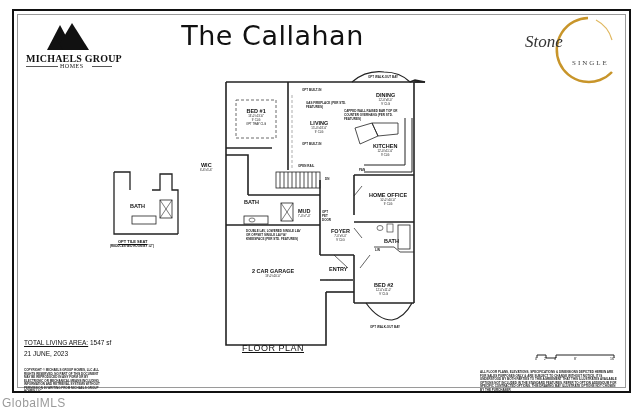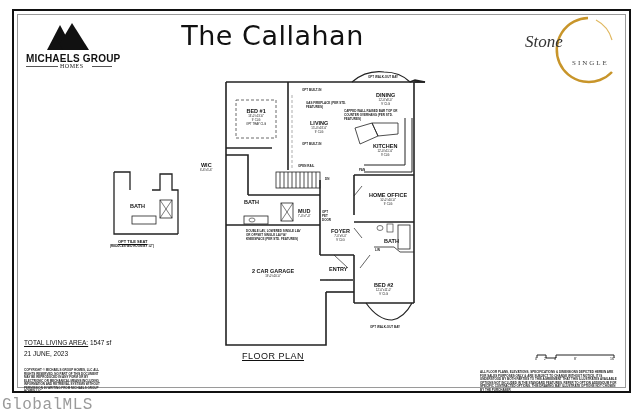--- a/index.html
+++ b/index.html
@@ -1,35 +1,35 @@
 <!DOCTYPE html>
 <html><head>
 <meta charset="utf-8">
 <style>
   html, body { margin:0; padding:0; background:#ffffff; }
   body { width:640px; height:414px; position:relative; overflow:hidden; font-family:"Liberation Sans", sans-serif; color:#111; }
   .frame-outer { position:absolute; left:12px; top:9px; width:619px; height:384px; border:2px solid #111; box-sizing:border-box; background:#fff; }
   .frame-inner { position:absolute; left:17px; top:14px; width:609px; height:374px; border:1px solid #9a9a9a; box-sizing:border-box; }
   .abs { position:absolute; }
-  .logo-text { font-family:Liberation Sans, sans-serif; font-weight:bold; font-size:10px; letter-spacing:0.2px; left:26px; top:53px; }
+  .logo-text { font-family:Liberation Serif, serif; font-weight:bold; font-size:10px; letter-spacing:0.2px; left:26px; top:53px; }
   .logo-sub { font-family:"Liberation Serif", serif; font-size:6px; left:60px; top:63px; letter-spacing:0.5px; }
   .logo-rule-l { left:26px; top:66px; width:32px; height:1px; background:#555; }
   .logo-rule-r { left:92px; top:66px; width:20px; height:1px; background:#555; }
   .title { left:0; width:545px; top:20px; text-align:center; font-family:"DejaVu Sans", sans-serif; font-weight:normal; font-size:27px; letter-spacing:0.5px; }
   .stone { left:525px; top:32px; font-family:"Liberation Serif", serif; font-style:italic; font-size:17px; color:#333; }
   .creek { left:572px; top:59px; font-family:"Liberation Serif", serif; font-size:7px; letter-spacing:2px; color:#444; }
   .area { left:24px; top:339px; font-size:6.5px; }
   .area-label { text-decoration:underline; }
   .date { left:24px; top:350px; font-size:6.5px; }
   .copyright { left:24px; top:369px; width:80px; font-size:3px; line-height:3.5px; font-weight:bold; color:#222; }
   .disclaimer { left:480px; top:371px; width:140px; font-size:3px; line-height:3.5px; font-weight:bold; color:#222; }
-  .floor-plan { left:242px; top:343px; font-size:9px; text-decoration:underline; letter-spacing:0.5px;margin-top:8px; }
+  .floor-plan { left:242px; top:343px; font-size:9px; text-decoration:underline; letter-spacing:0.5px; }
   .tile-seat { left:118px; top:239px; font-size:4px; font-weight:bold; text-decoration:underline; }
   .tile-note { left:110px; top:244px; font-size:3px; font-weight:bold; }
-  .watermark { left:2px; top:396px; font-family:Liberation Mono, monospace; font-size:16px; color:#9a9a9a; letter-spacing:0.5px; }
+  .watermark { left:2px; top:396px; font-family:Liberation Sans, sans-serif; font-size:12px; color:#9a9a9a; letter-spacing:0.5px; }
   .room { position:absolute; font-size:5.5px; font-weight:bold; text-align:center; white-space:nowrap; color:#111; }
   .dim { display:block; font-size:2.8px; font-weight:normal; }
   .note { position:absolute; font-size:3px; font-weight:bold; white-space:nowrap; color:#222; }
   .scale-label { position:absolute; font-size:3.5px; top:357px; }
   svg { position:absolute; left:0; top:0; }
 </style>
 </head>
 <body>
 
 <div class="frame-outer"></div>

